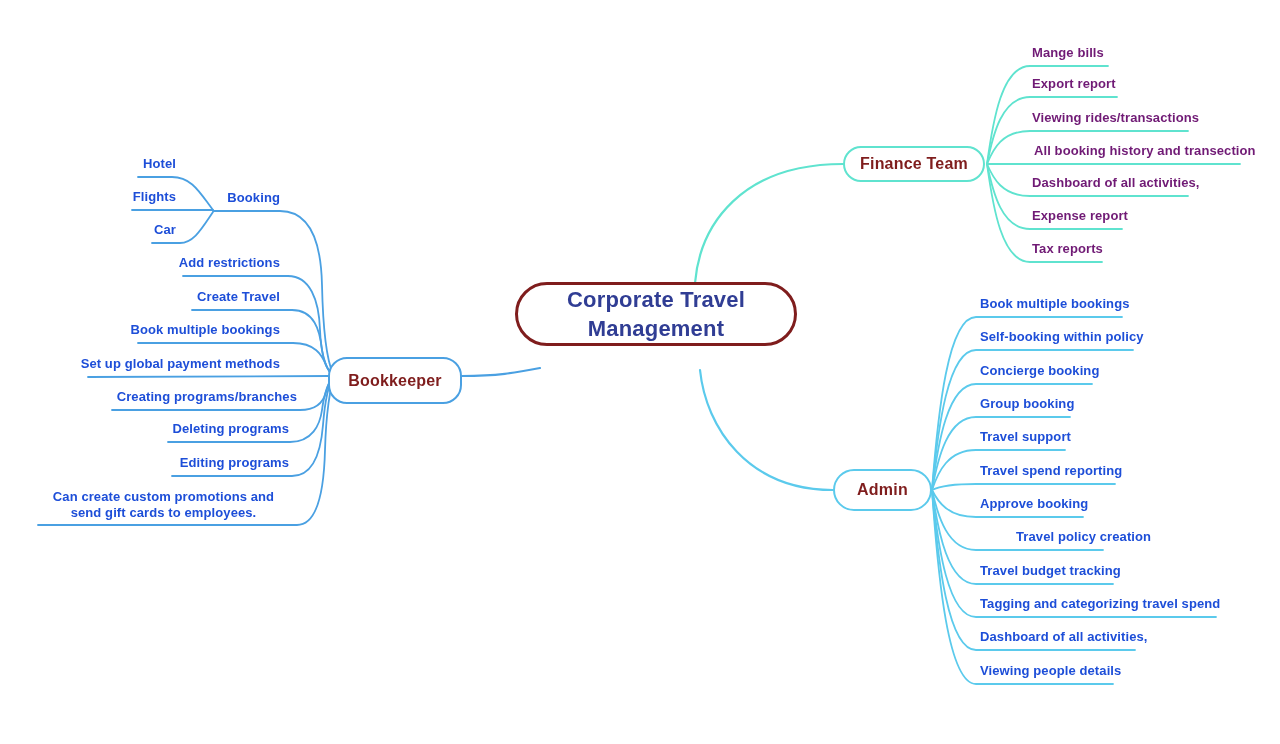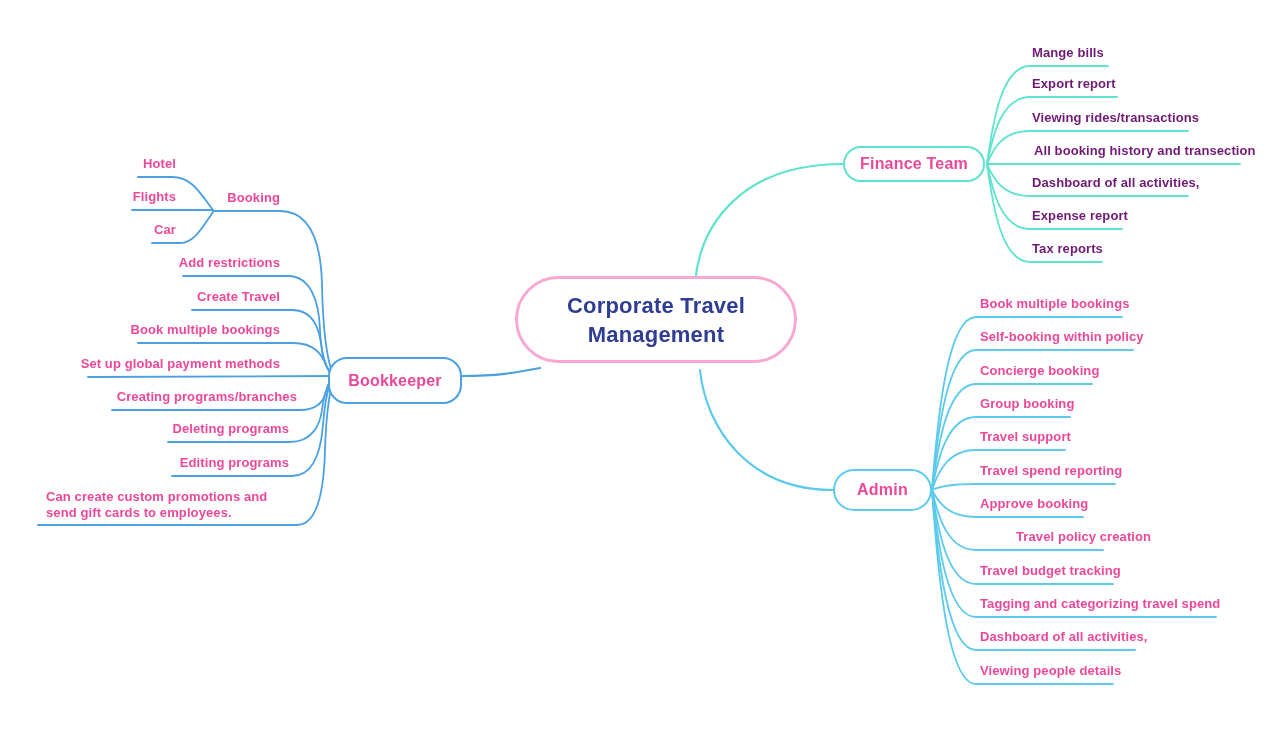--- a/index.html
+++ b/index.html
@@ -3,31 +3,31 @@
 <meta charset="utf-8">
 <style>
   html,body{margin:0;padding:0;background:#fff;}
   .canvas{position:relative;width:1280px;height:744px;background:#ffffff;
           font-family:"Liberation Sans",sans-serif;overflow:hidden;}
   .canvas svg{position:absolute;left:0;top:0;}
   .e{fill:none;stroke-width:2.2;stroke-linecap:round;}
   .u{fill:none;stroke-width:1.8;stroke-linecap:round;}
   .node{position:absolute;background:#fff;display:flex;align-items:center;justify-content:center;
         box-sizing:border-box;z-index:3;}
-  .node-title{font-size:16px;font-weight:700;color:#ec4899;letter-spacing:.2px;white-space:nowrap;}
-  #node-central{left:515px;top:276px;width:282px;height:87px;border:3px solid #f9a8d4;border-radius:44px;}
+  .node-title{font-size:16px;font-weight:700;color:#7f1d1d;letter-spacing:.2px;white-space:nowrap;}
+  #node-central{left:515px;top:282px;width:282px;height:64px;border:3px solid #7f1d1d;border-radius:44px;}
   #node-central .central-title{font-size:22px;line-height:29px;font-weight:700;color:#303d94;
         text-align:center;width:250px;letter-spacing:.2px;}
   #node-finance{left:843px;top:146px;width:142px;height:36px;border:2.5px solid #5fe3cf;border-radius:19px;}
   #node-admin{left:833px;top:469px;width:99px;height:42px;border:2.5px solid #5bcaec;border-radius:21px;}
   #node-bookkeeper{left:328px;top:357px;width:134px;height:47px;border:2.5px solid #4aa0e2;border-radius:19px;}
   .lbl{position:absolute;font-size:13px;line-height:16px;font-weight:600;white-space:nowrap;
        letter-spacing:.1px;z-index:2;}
   .lbl-fin{color:#701a75;}
-  .lbl-ind{color:#ec4899;}
+  .lbl-ind{color:#1d4ed8;text-align:center;}
   .wrap{white-space:normal;width:235px;}
 </style>
 </head>
 <body>
 
 <div class="canvas">
 
   <svg width="1280" height="744" viewBox="0 0 1280 744">
 
     <path class="e" d="M 695 283 C 700 224 742 164 843 164" stroke="#5fe3cf"></path>

